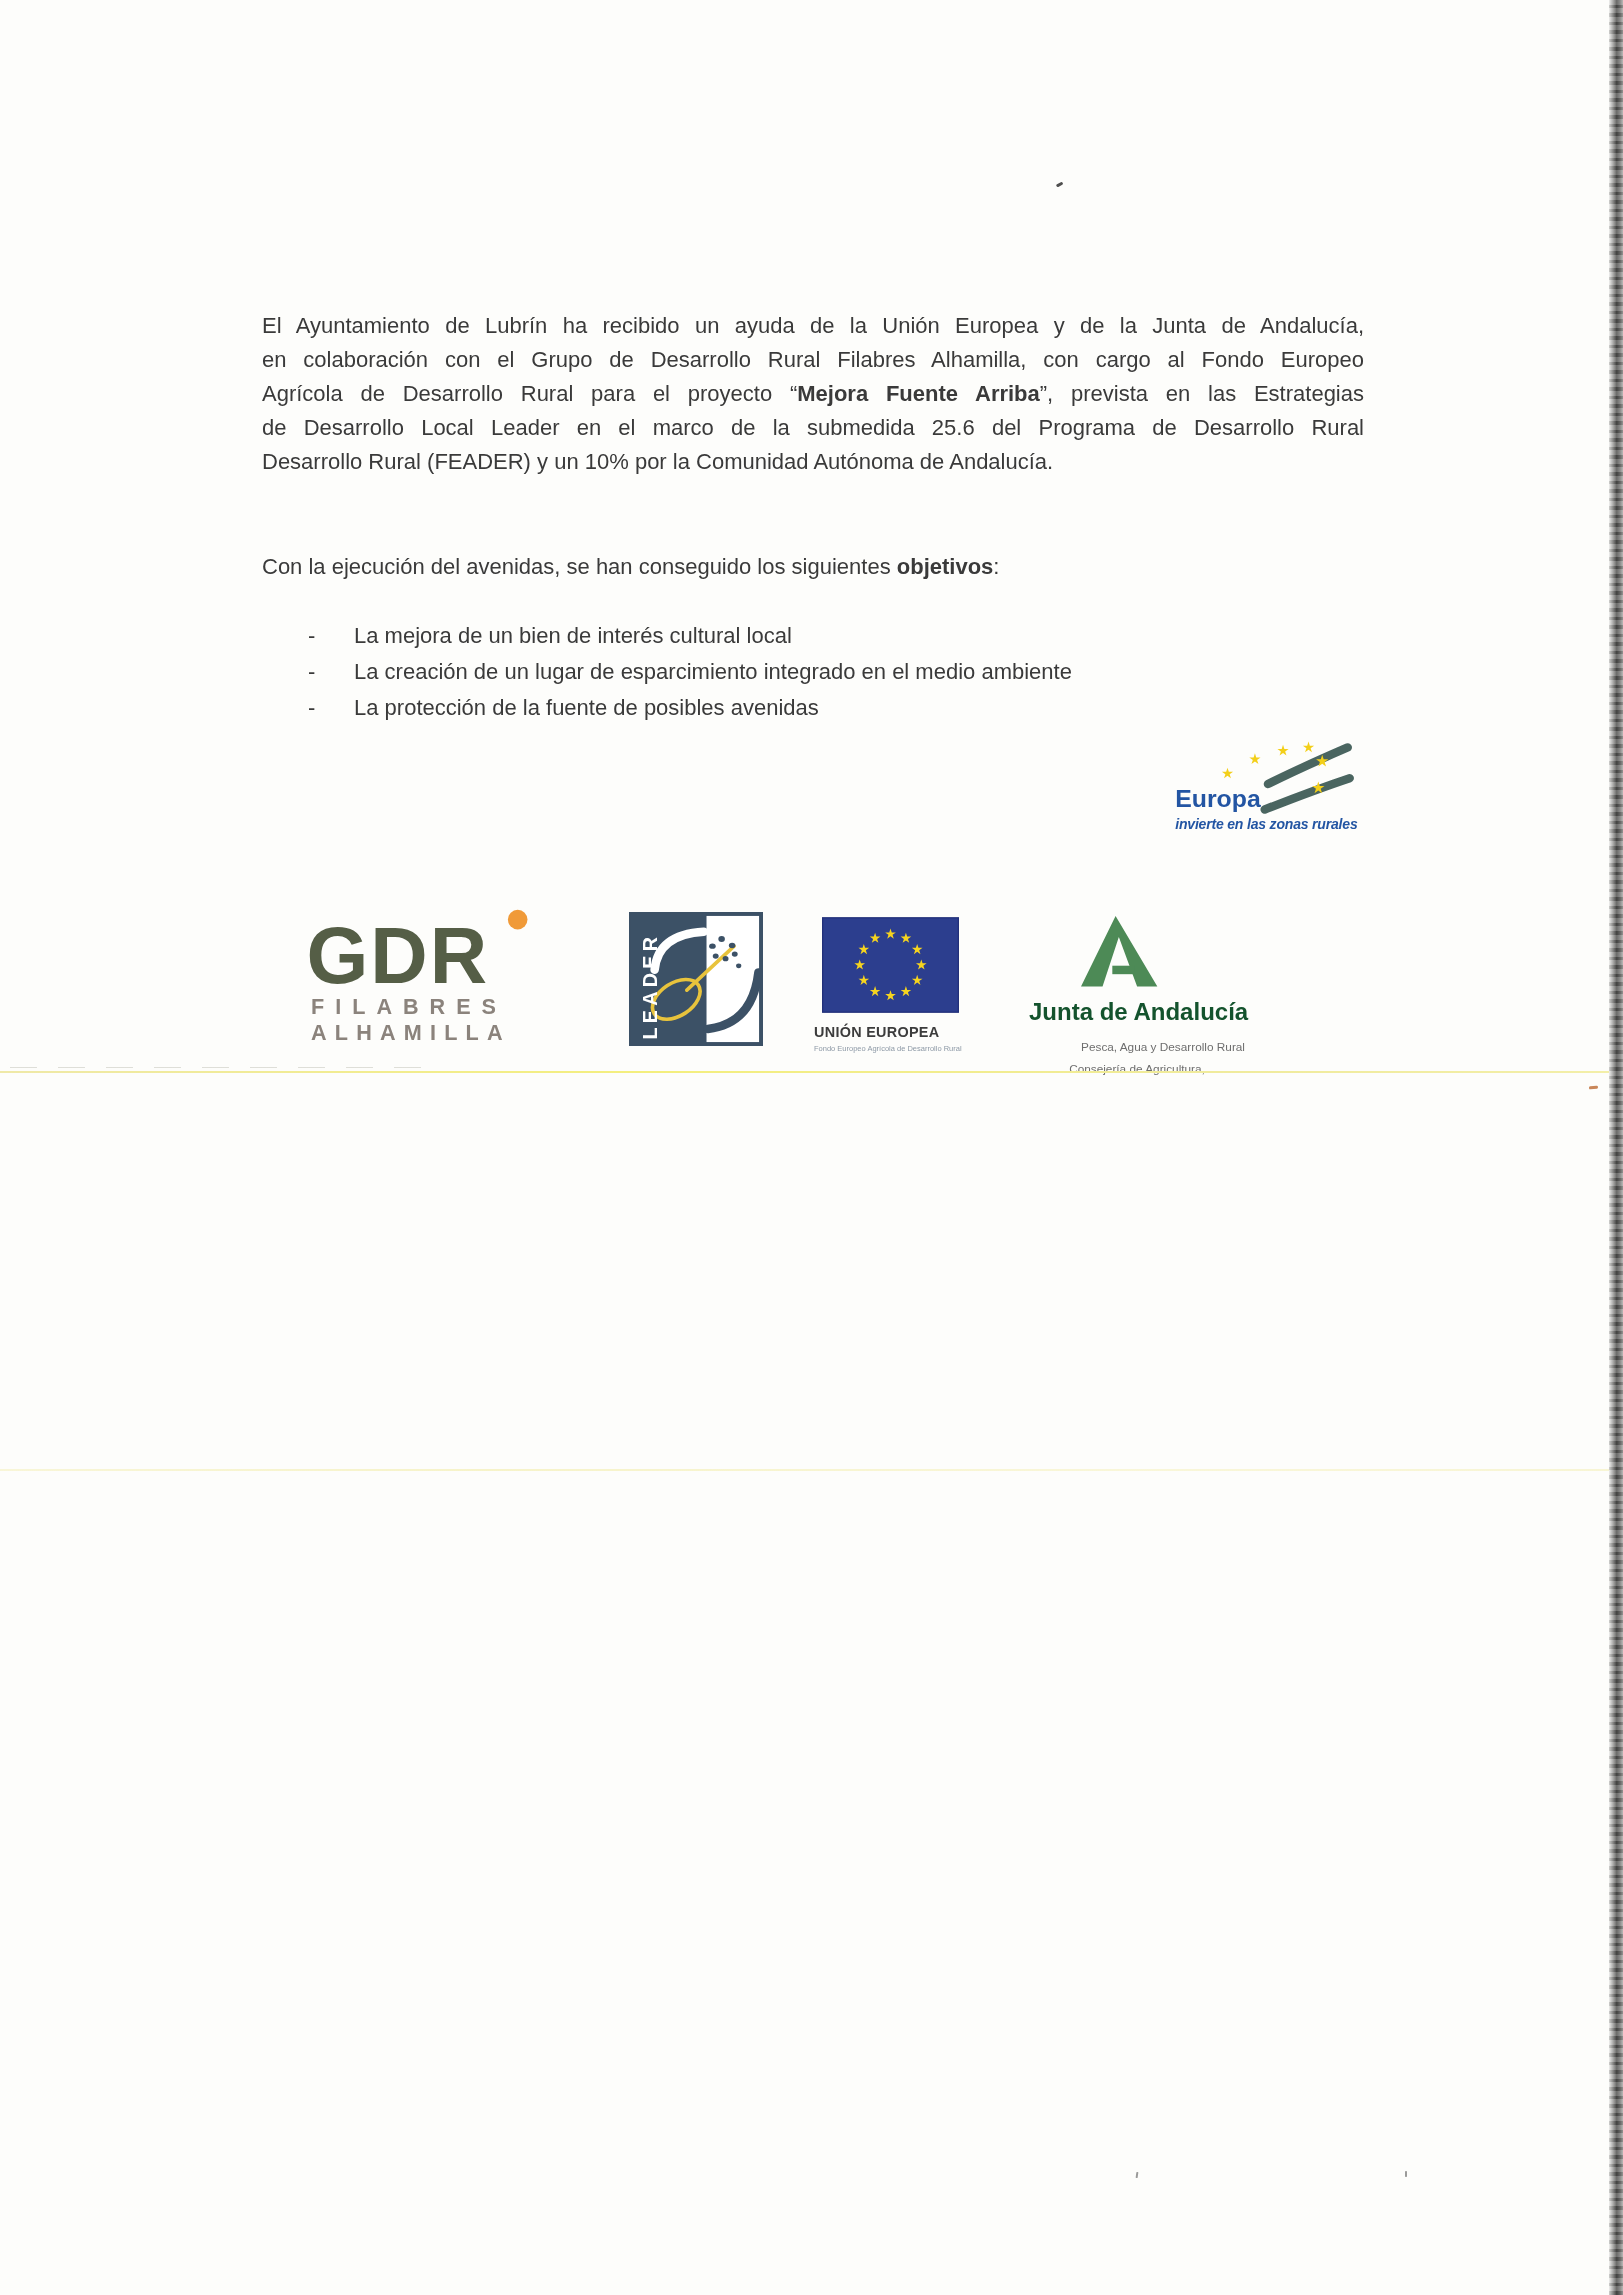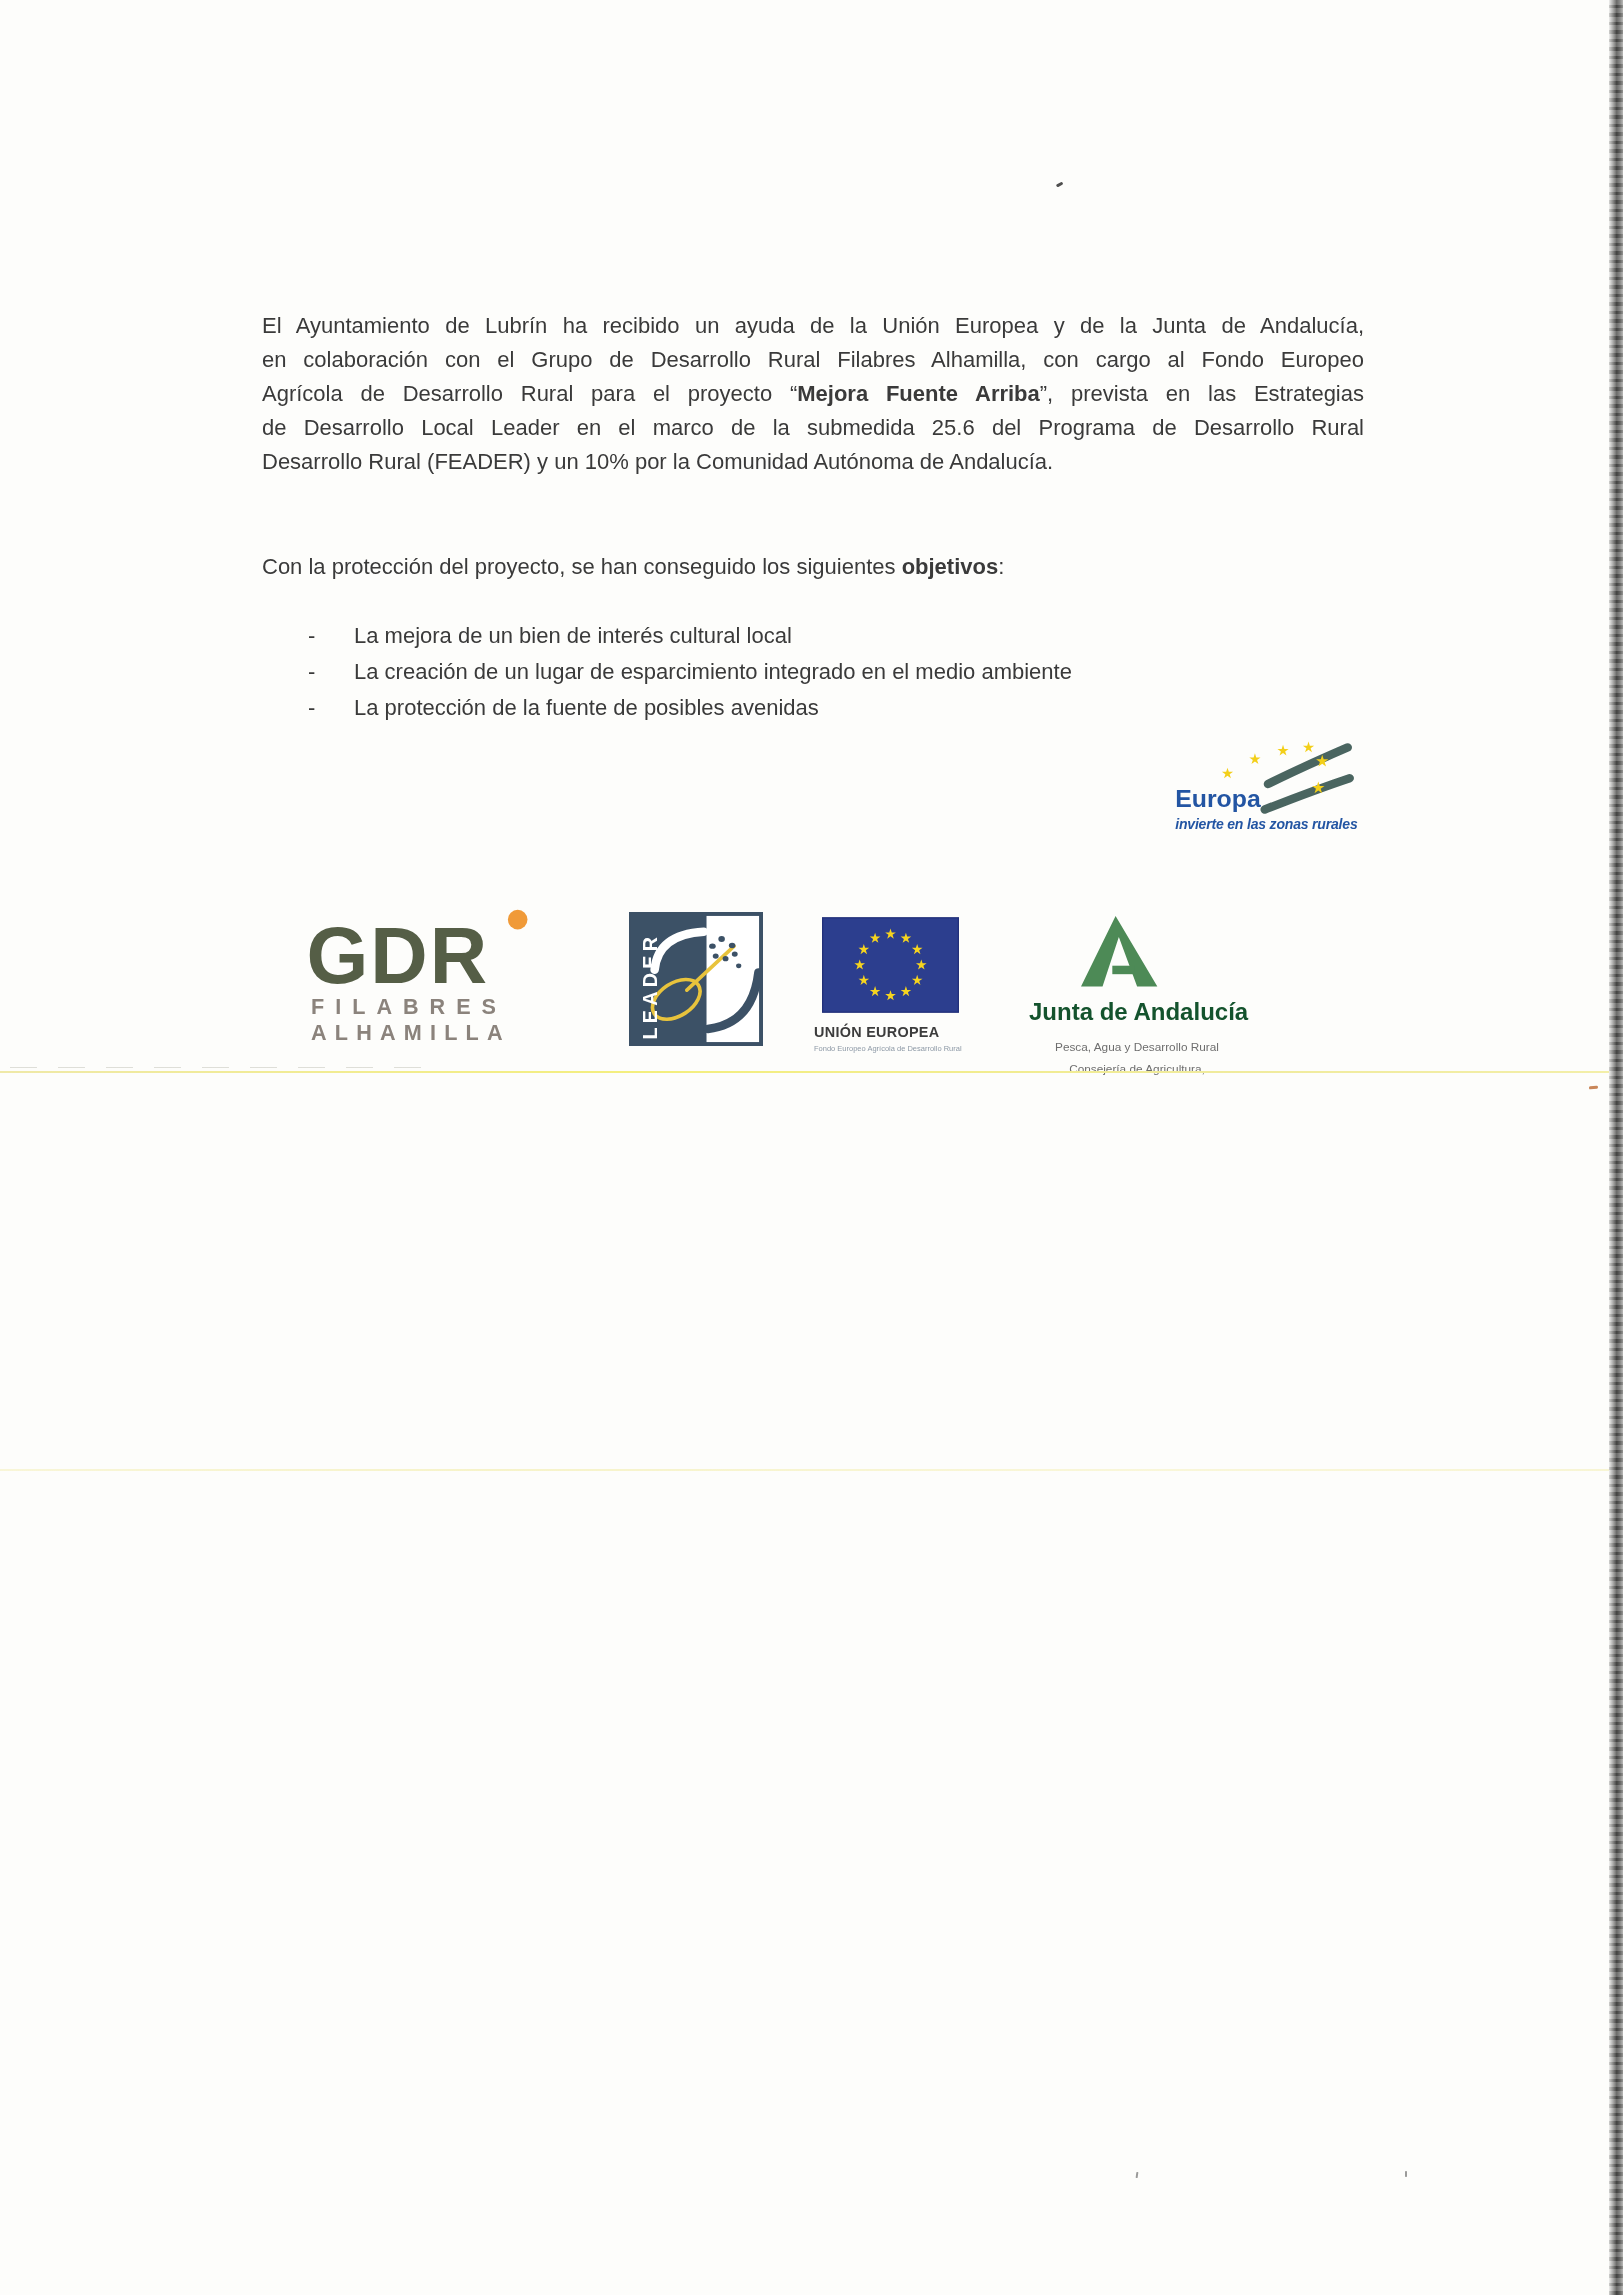--- a/index.html
+++ b/index.html
@@ -44,21 +44,21 @@
   .leader-logo{position:absolute;left:629px;top:912px;}
   .eu-logo{position:absolute;left:814px;top:917px;width:170px;}
   .eu-flag{position:absolute;left:7.9px;top:0;}
   .eu-name{position:absolute;left:0;top:107px;font-size:14.4px;font-weight:bold;letter-spacing:0.3px;color:#3c3c3c;white-space:nowrap;}
   .eu-sub{position:absolute;left:0;top:127px;font-size:7.5px;color:#8d99a6;white-space:nowrap;}
   .junta-logo{position:absolute;left:1029px;top:916px;width:216px;text-align:center;}
   .junta-a{margin-left:52px;display:block;}
   .junta-name{position:absolute;left:0;top:82px;width:216px;font-size:24px;font-weight:bold;color:#14532d;white-space:nowrap;}
   .junta-dept{position:absolute;left:0;width:216px;font-size:11.8px;color:#6e6e6e;white-space:nowrap;}
   .junta-dept.d1{top:110px;margin-top:36px;}
-  .junta-dept.d2{top:124px;}
+  .junta-dept.d2{top:124px;text-align:right;}
   
   .scanline1{
     position:absolute;left:0;top:1071px;width:1623px;height:2px;
     background:linear-gradient(to right,#efe9a8,#f4ef7d 40%,#f0eb9c 75%,#f3efa9);
   }
   .scanline1-dashes{
     position:absolute;left:9.8px;top:1067px;width:419px;height:1.3px;opacity:.45;
     background:repeating-linear-gradient(90deg,#b9b9ae 0 27.5px,transparent 27.5px 48px);
   }
   .scanline2{
@@ -95,21 +95,21 @@
   </svg>
 
   <div class="para1">
     <div class="pline">El Ayuntamiento de Lubrín ha recibido un ayuda de la Unión Europea y de la Junta de Andalucía,</div>
     <div class="pline">en colaboración con el Grupo de Desarrollo Rural Filabres Alhamilla, con cargo al Fondo Europeo</div>
     <div class="pline"><span>Agrícola de Desarrollo Rural para el proyecto “</span><b>Mejora Fuente Arriba</b><span>”, prevista en las Estrategias</span></div>
     <div class="pline">de Desarrollo Local Leader en el marco de la submedida 25.6 del Programa de Desarrollo Rural</div>
     <div class="pline pline-last">Desarrollo Rural (FEADER) y un 10% por la Comunidad Autónoma de Andalucía.</div>
   </div>
 
-  <div class="para2"><span>Con la protección del proyecto, se han conseguido los siguientes </span><b>objetivos</b><span>:</span></div>
+  <div class="para2"><span>Con la ejecución del avenidas, se han conseguido los siguientes </span><b>objetivos</b><span>:</span></div>
 
   <ul class="objectives">
     <li><span class="dash">-</span><span>La mejora de un bien de interés cultural local</span></li>
     <li><span class="dash">-</span><span>La creación de un lugar de esparcimiento integrado en el medio ambiente</span></li>
     <li><span class="dash">-</span><span>La protección de la fuente de posibles avenidas</span></li>
   </ul>
 
   <div class="europa-logo">
     <svg width="196" height="108" viewBox="0 0 300 165">
       <g>

